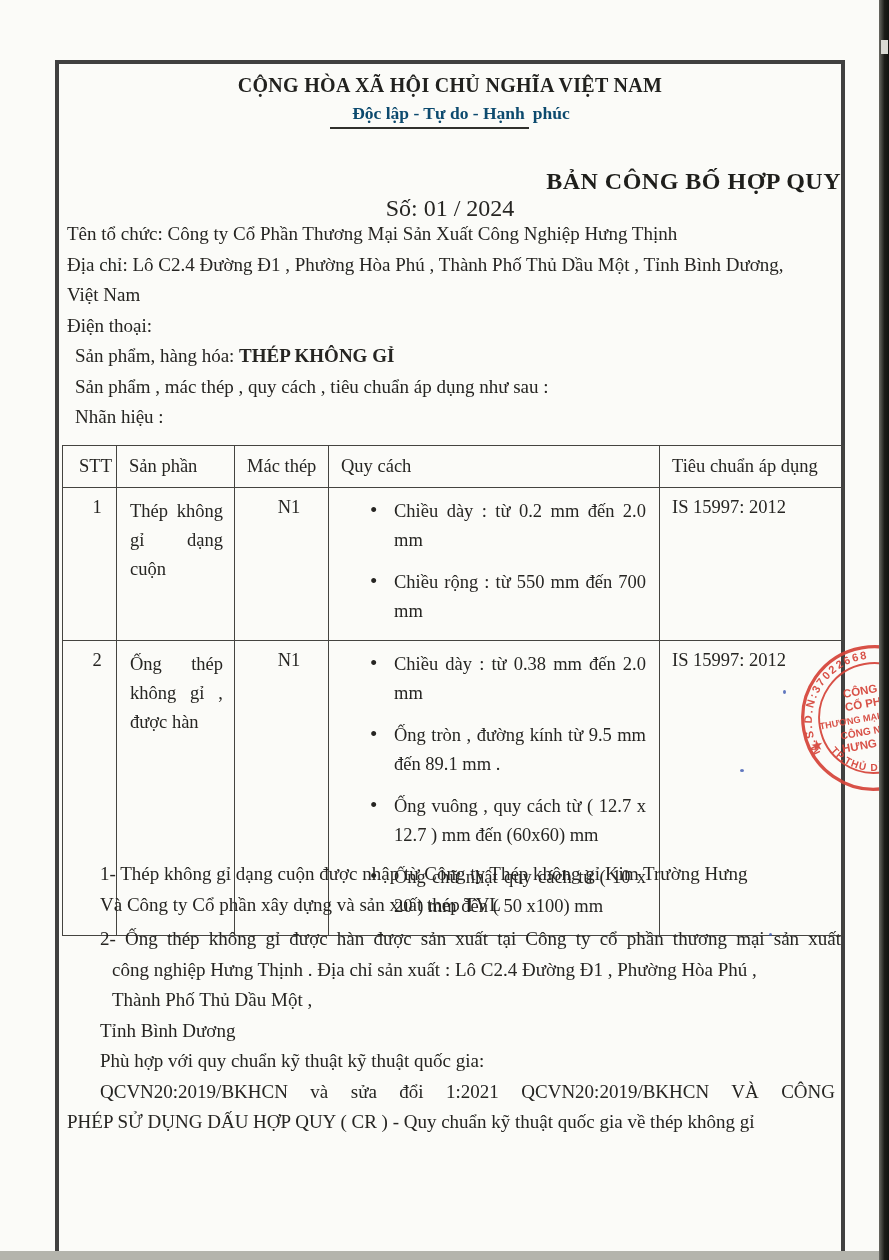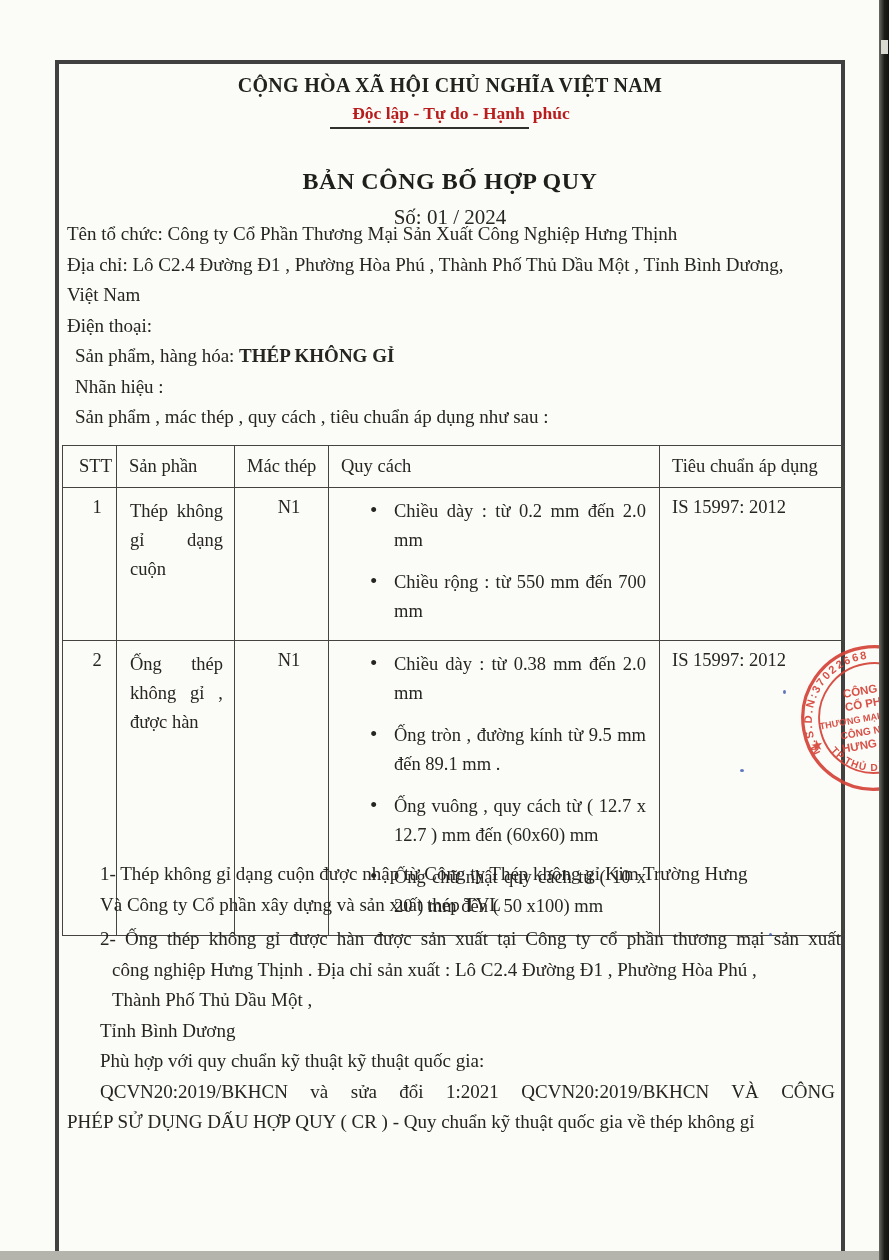--- a/index.html
+++ b/index.html
@@ -14,25 +14,25 @@
   .edge-right-notch{position:absolute;top:40px;right:1px;width:7px;height:14px;background:#d9d9d2;z-index:21;}
   .edge-bottom{position:absolute;left:0;bottom:0;width:889px;height:9px;background:#b4b4ac;z-index:19;}
   .ink-dot{position:absolute;border-radius:50%;background:#3a56b0;opacity:.8;z-index:6;}
 
   
   .frame{position:absolute;left:55px;top:60px;width:790px;height:1244px;
     border:4px solid #404040;box-sizing:border-box;background:transparent;}
 
   .hdr{position:absolute;top:10px;left:0;width:100%;text-align:center;}
   .national{font-size:20px;font-weight:bold;letter-spacing:.3px;color:#21211e;}
-  .motto{font-size:17.5px;font-weight:bold;margin-top:6px;color:#b91c1c;}
+  .motto{font-size:17.5px;font-weight:bold;margin-top:6px;color:#0c4a6e;}
   .motto .u{display:inline-block;border-bottom:2px solid #30302c;padding:0 4px 3px 22px;}
   .motto .tail{display:inline-block;padding-left:4px;}
-  .doc-title{font-size:24px;font-weight:bold;margin-top:39px;letter-spacing:.5px;color:#1e1e1b;}
-  .doc-number{font-size:21px;margin-top:10px;}
+  .doc-title{font-size:24px;font-weight:bold;margin-top:39px;letter-spacing:.5px;color:#1e1e1b;text-align:right;}
+  .doc-number{font-size:24px;margin-top:0;}
 
   .info{position:absolute;top:155px;left:8px;width:748px;font-size:19px;line-height:30.5px;}
   .info .indent{margin-left:8px;}
   .bold{font-weight:bold;}
 
   table.doc-table{position:absolute;top:381px;left:3px;width:781px;
     border-collapse:collapse;table-layout:fixed;font-size:18.5px;}
   .doc-table th,.doc-table td{border:1.6px solid #454440;box-sizing:border-box;
     font-weight:normal;vertical-align:top;}
   .doc-table th{height:42px;text-align:left;padding:0 4px 0 12px;vertical-align:middle;font-size:18.5px;}
@@ -68,22 +68,22 @@
     <div class="motto"><span class="u">Độc lập - Tự do - Hạnh</span><span class="tail">phúc</span></div>
     <div class="doc-title">BẢN CÔNG BỐ HỢP QUY</div>
     <div class="doc-number">Số: 01 / 2024</div>
   </div>
 
   <div class="info">
     <div>Tên tổ chức: Công ty Cổ Phần Thương Mại Sản Xuất Công Nghiệp Hưng Thịnh</div>
     <div>Địa chỉ: Lô C2.4 Đường Đ1 , Phường Hòa Phú , Thành Phố Thủ Dầu Một , Tỉnh Bình Dương, Việt Nam</div>
     <div>Điện thoại:</div>
     <div class="indent"><span>Sản phẩm, hàng hóa: </span><span class="bold">THÉP KHÔNG GỈ</span></div>
+    <div class="indent">Sản phẩm , mác thép , quy cách , tiêu chuẩn áp dụng như sau :</div>
     <div class="indent">Nhãn hiệu :</div>
-    <div class="indent">Sản phẩm , mác thép , quy cách , tiêu chuẩn áp dụng như sau :</div>
   </div>
 
   <table class="doc-table">
     <colgroup>
       <col style="width:54px">
         <col style="width:118px">
         <col style="width:94px">
         <col style="width:331px">
         <col style="width:184px">
     </colgroup>

